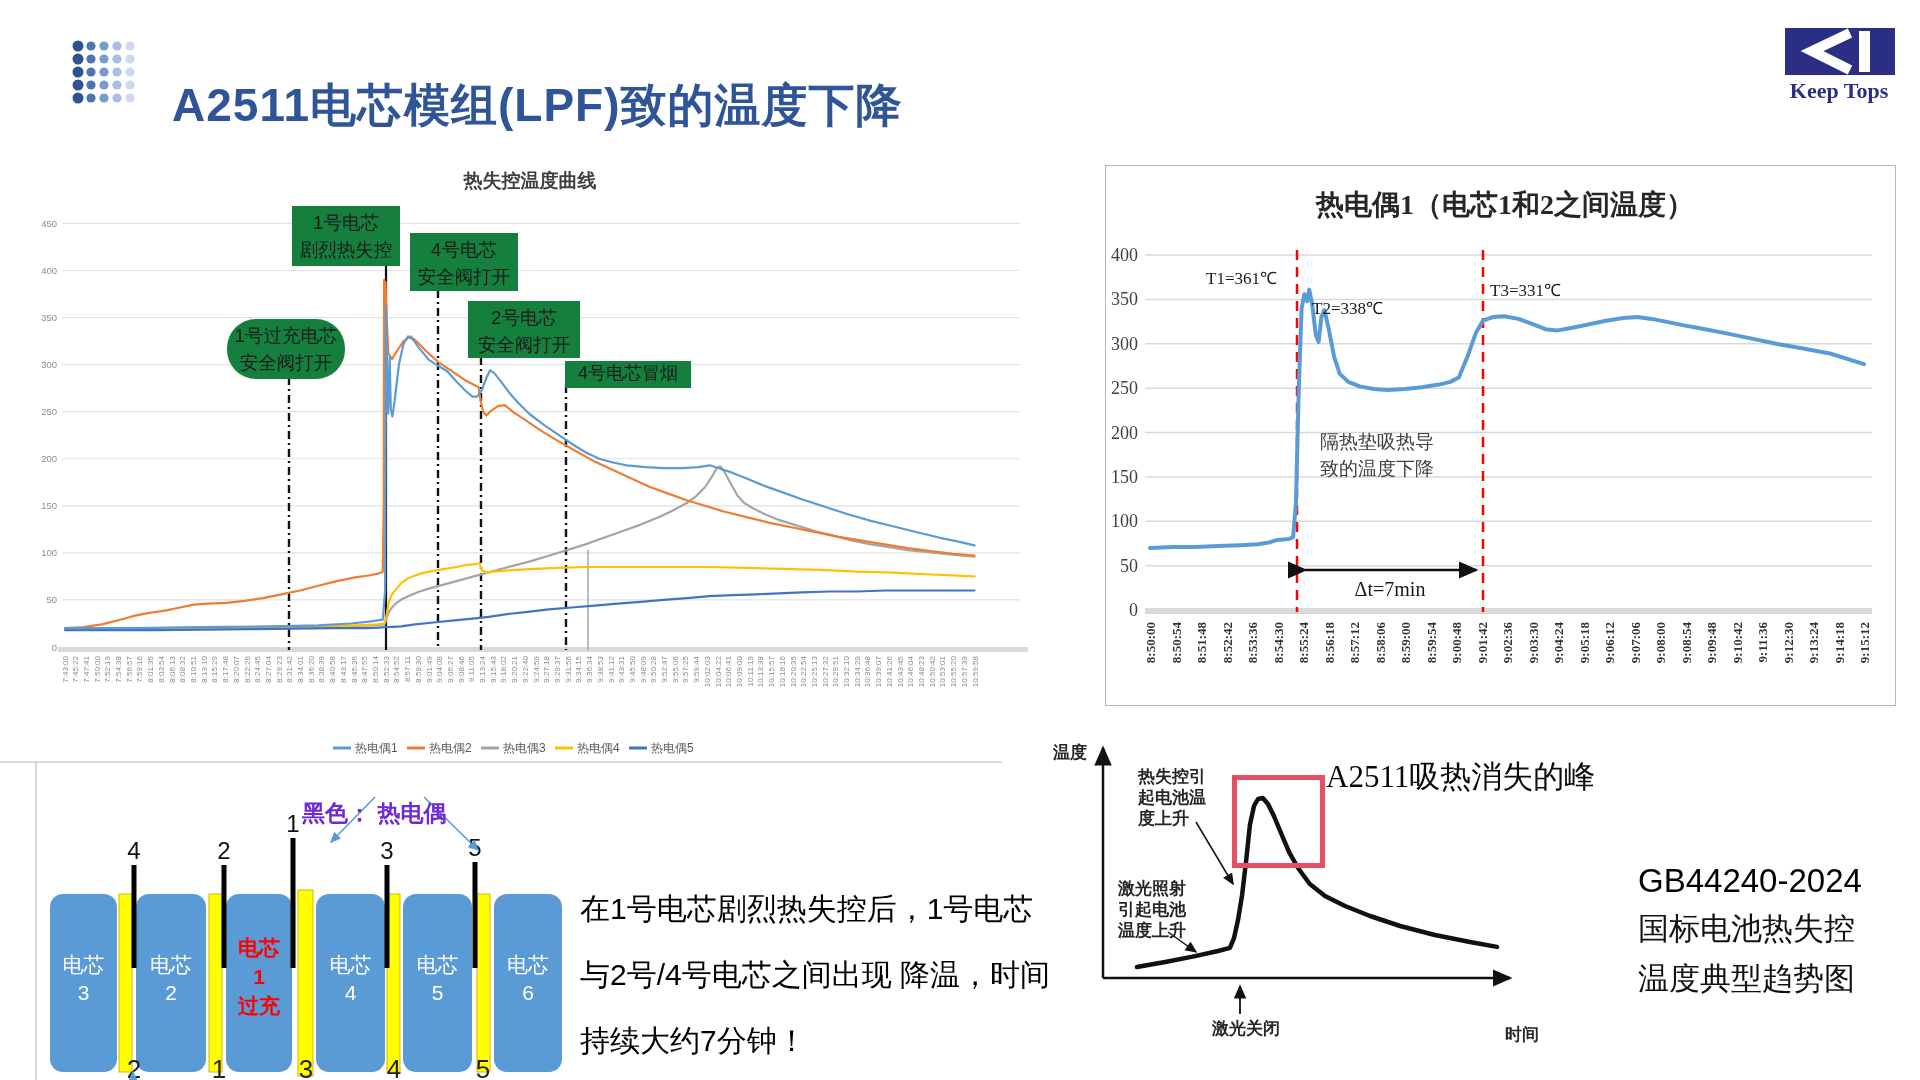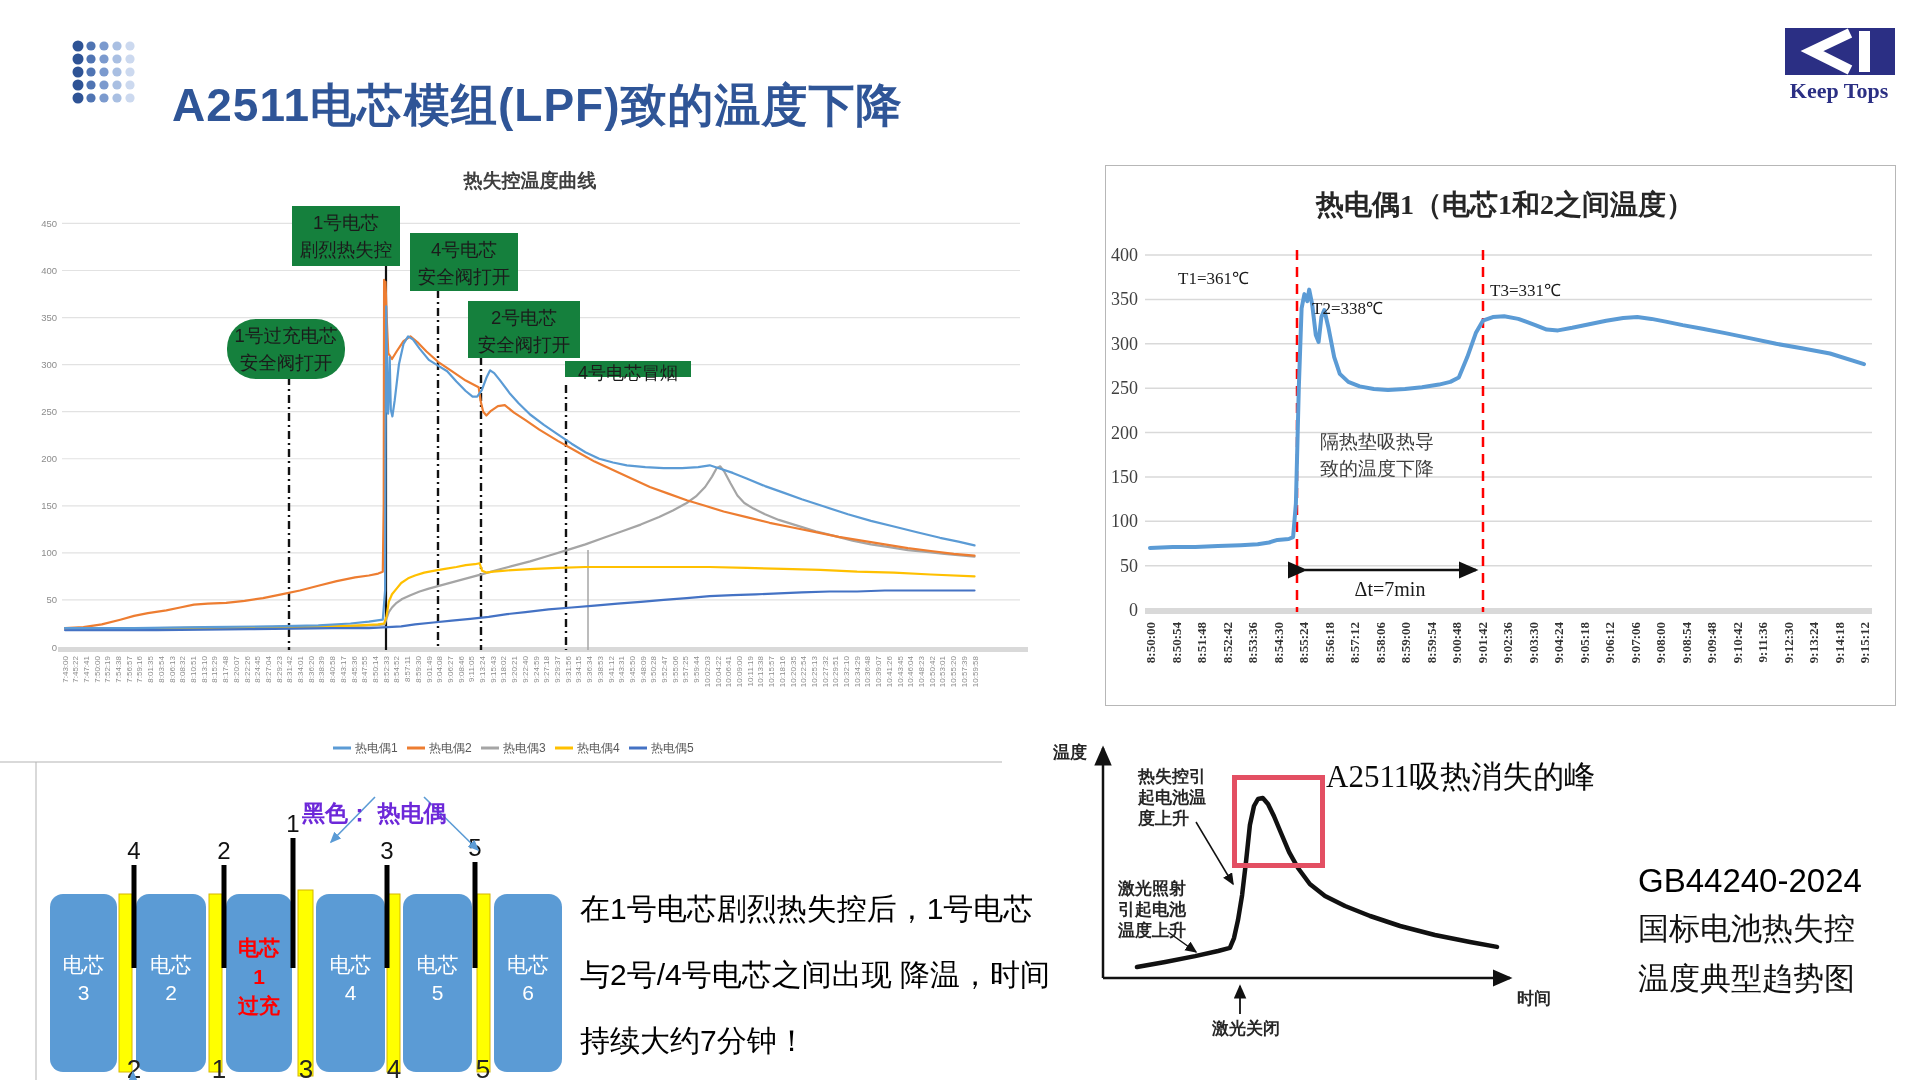--- a/index.html
+++ b/index.html
@@ -11,37 +11,37 @@
   #page-title{left:172px;top:44px;font-size:46px;font-weight:bold;color:#2F5597;letter-spacing:1px;}
   #logo-text{left:1780px;top:78px;width:118px;text-align:center;font-family:"Liberation Serif",serif;
     font-weight:bold;font-size:22px;color:#2b2f84;}
   #lc-title{left:350px;top:168px;width:360px;text-align:center;font-size:19px;color:#3f3f3f;font-weight:600;}
   .ann{position:absolute;z-index:2;background:#15803d;color:#1b1b1b;text-align:center;
     font-size:18.5px;line-height:27px;padding-top:3px;box-sizing:border-box;}
   #ann-overcharge{left:227px;top:319px;width:118px;height:60px;border-radius:29px;}
   #ann-runaway{left:292px;top:206px;width:108px;height:60px;}
   #ann-valve4{left:410px;top:233px;width:108px;height:58px;}
   #ann-valve2{left:468px;top:301px;width:112px;height:57px;}
-  #ann-smoke4{left:565px;top:361px;width:126px;height:16px;font-size:18px;line-height:22px;padding-top:1px;}
+  #ann-smoke4{left:565px;top:361px;width:126px;height:27px;font-size:18px;line-height:22px;padding-top:1px;}
   #lc-note{left:302px;top:758px;font-size:23px;font-weight:bold;color:#6d28d9;margin-top:40px;}
   #rc-panel{left:1105px;top:165px;width:789px;height:539px;border:1.5px solid #b7b7b7;background:#fff;z-index:0;}
   #rc-title{left:1130px;top:186px;width:750px;text-align:center;font-size:28px;font-weight:bold;color:#262626;
     font-family:"Liberation Serif",serif;}
   .rc-ann{font-family:"Liberation Serif",serif;color:#1a1a1a;}
-  #rc-t1{left:1178px;top:266px;font-size:17px;}
+  #rc-t1{left:1206px;top:266px;font-size:17px;}
   #rc-t2{left:1312px;top:296px;font-size:17px;}
   #rc-t3{left:1490px;top:278px;font-size:17px;}
   #rc-pad{left:1320px;top:428px;font-size:19px;line-height:27px;color:#404040;z-index:2;position:absolute;}
   #rc-dt{left:1330px;top:578px;width:120px;text-align:center;font-size:20px;}
   #conclusion{left:580px;top:876px;font-size:30px;color:#000;line-height:66px;z-index:2;position:absolute;}
   #peak-box{left:1232px;top:775px;width:83px;height:83px;border:5px solid #e34f63;z-index:2;position:absolute;}
   #peak-label{left:1326px;top:756px;font-size:31px;color:#0a0a0a;font-family:"Liberation Serif",serif;}
   .sc-small{font-family:"Liberation Serif",serif;font-weight:bold;color:#262626;font-size:17px;line-height:21px;}
   #sc-ylabel{left:1053px;top:742px;}
-  #sc-xlabel{left:1505px;top:988px;margin-left:12px;}
+  #sc-xlabel{left:1505px;top:1024px;}
   #sc-note1{left:1138px;top:766px;z-index:2;position:absolute;}
   #sc-note2{left:1118px;top:878px;z-index:2;position:absolute;}
   #sc-laser{left:1212px;top:1018px;}
   #gb-block{left:1638px;top:862px;z-index:2;position:absolute;}
   #gb1{font-size:33px;color:#000;}
   #gb2,#gb3{font-size:31px;color:#111;font-family:"Liberation Serif",serif;margin-top:8px;}
 </style>
 </head>
 <body>
 

